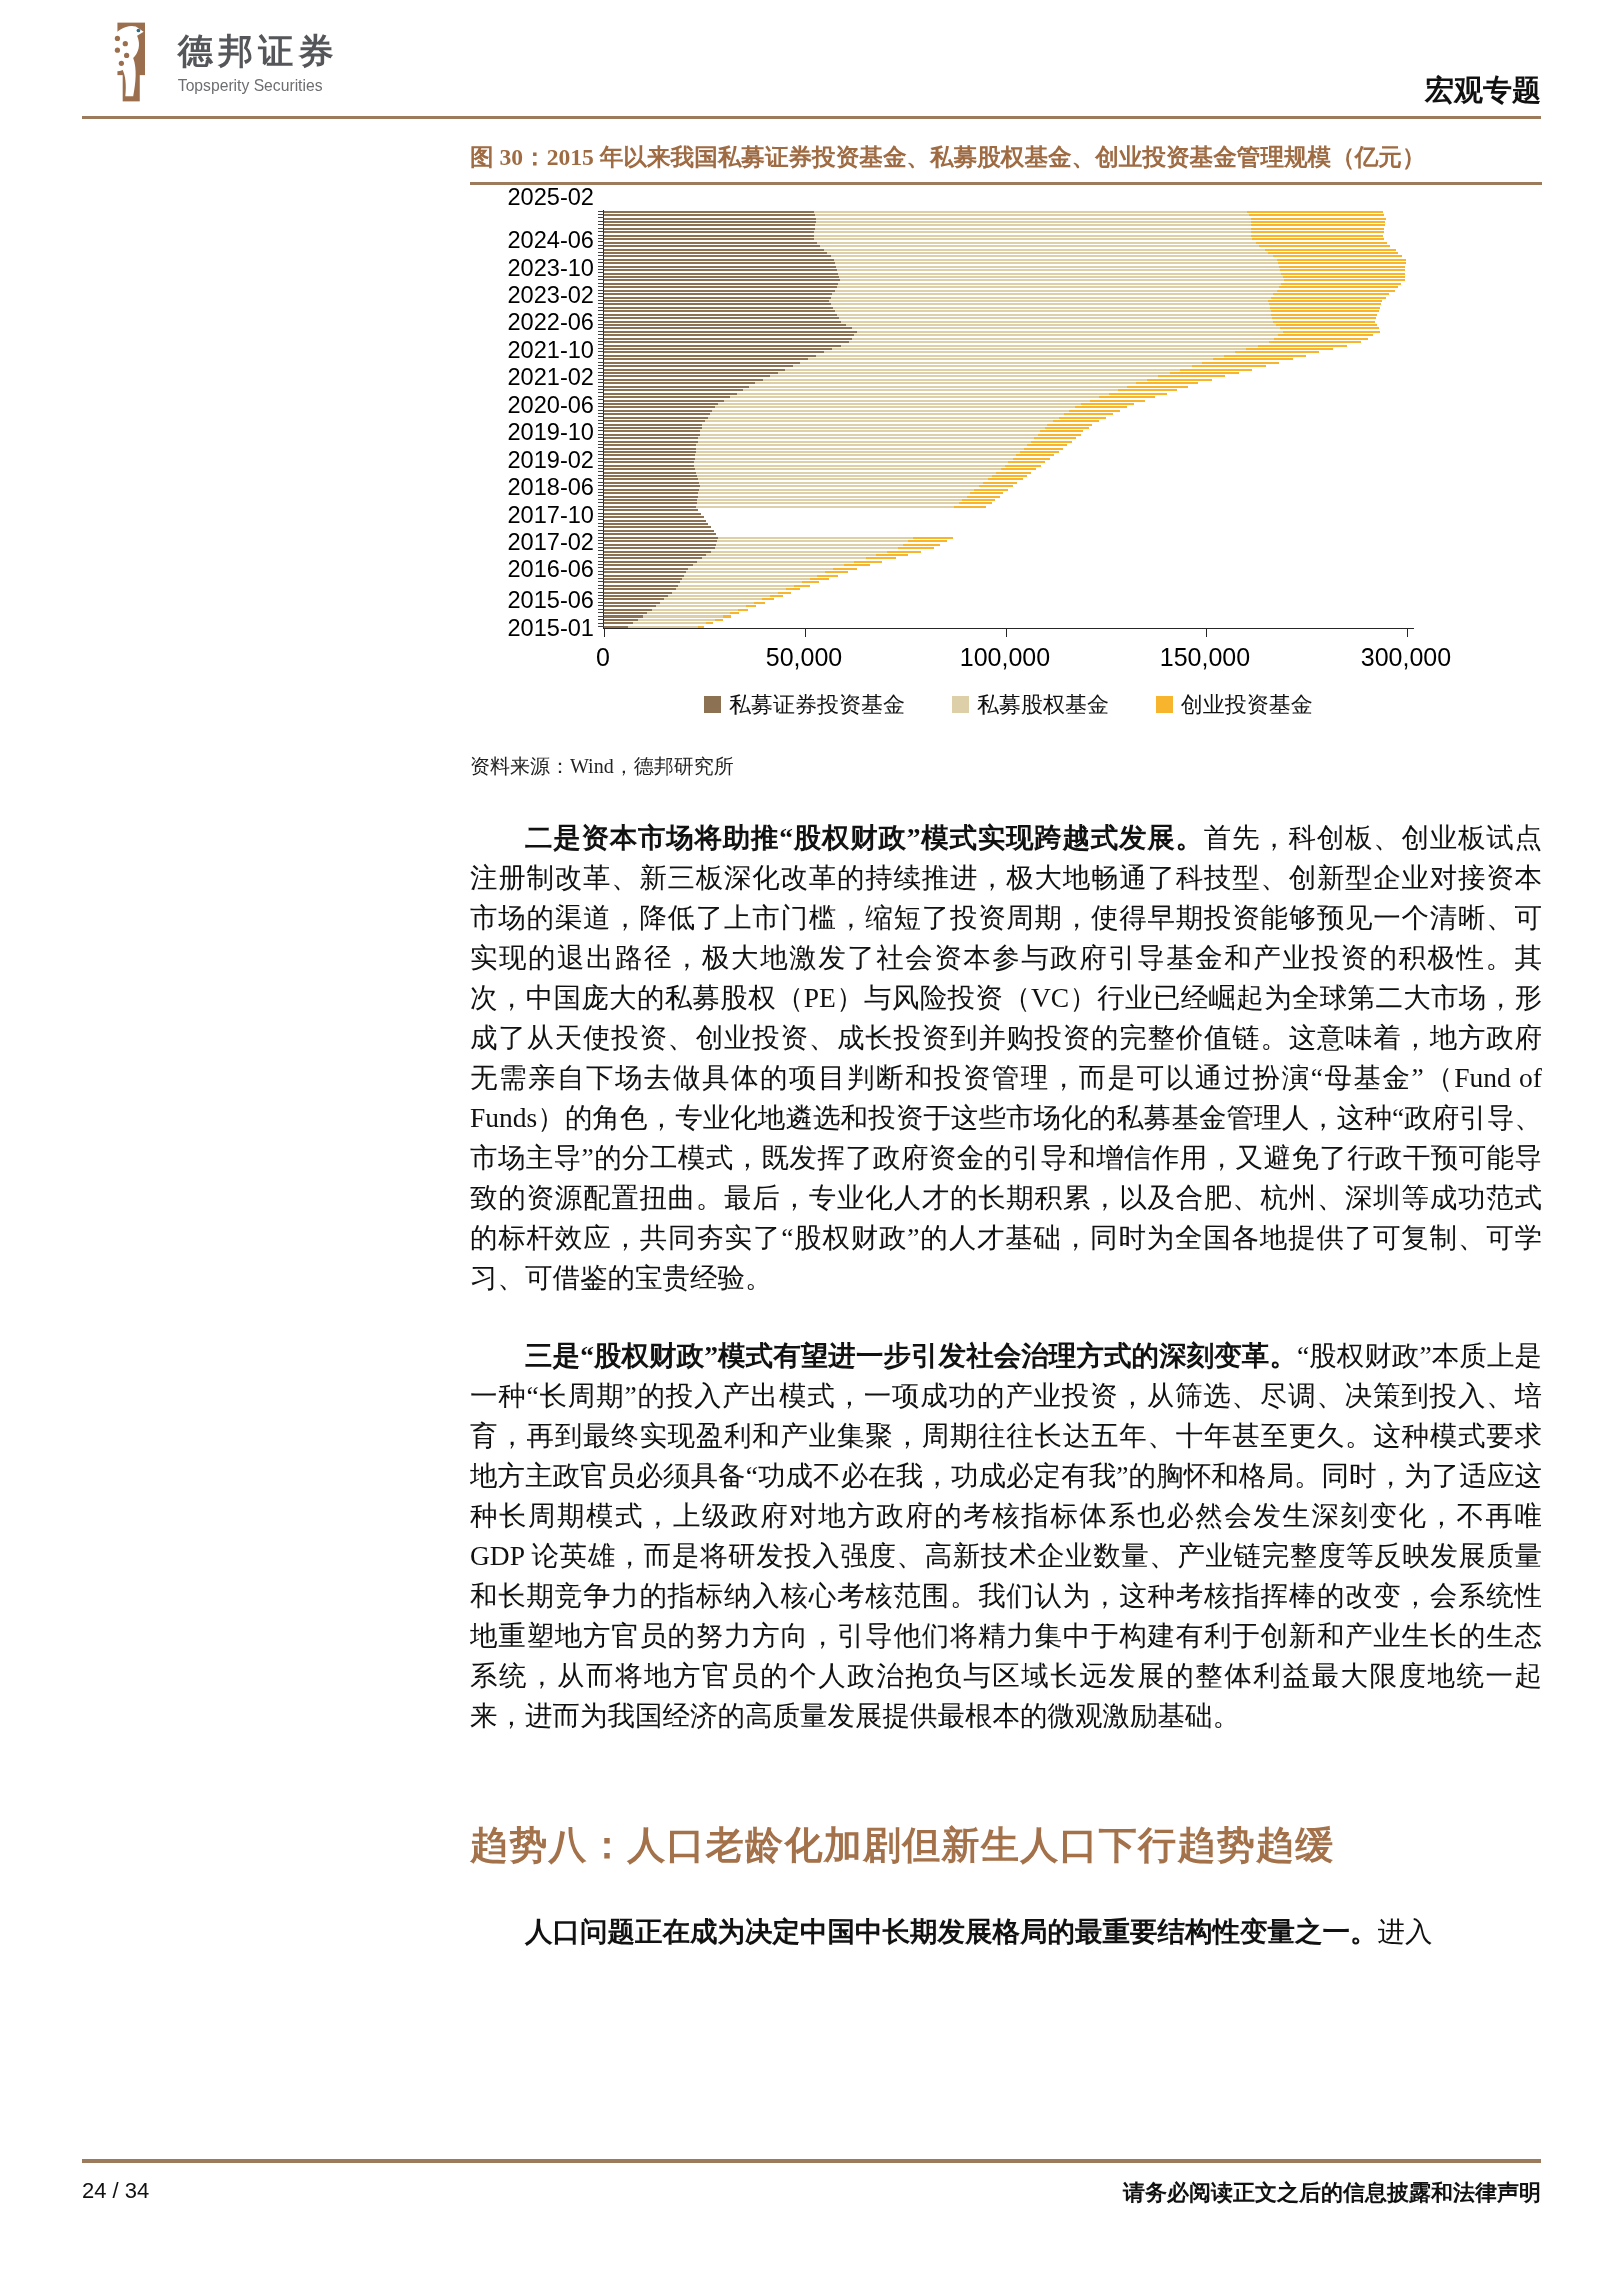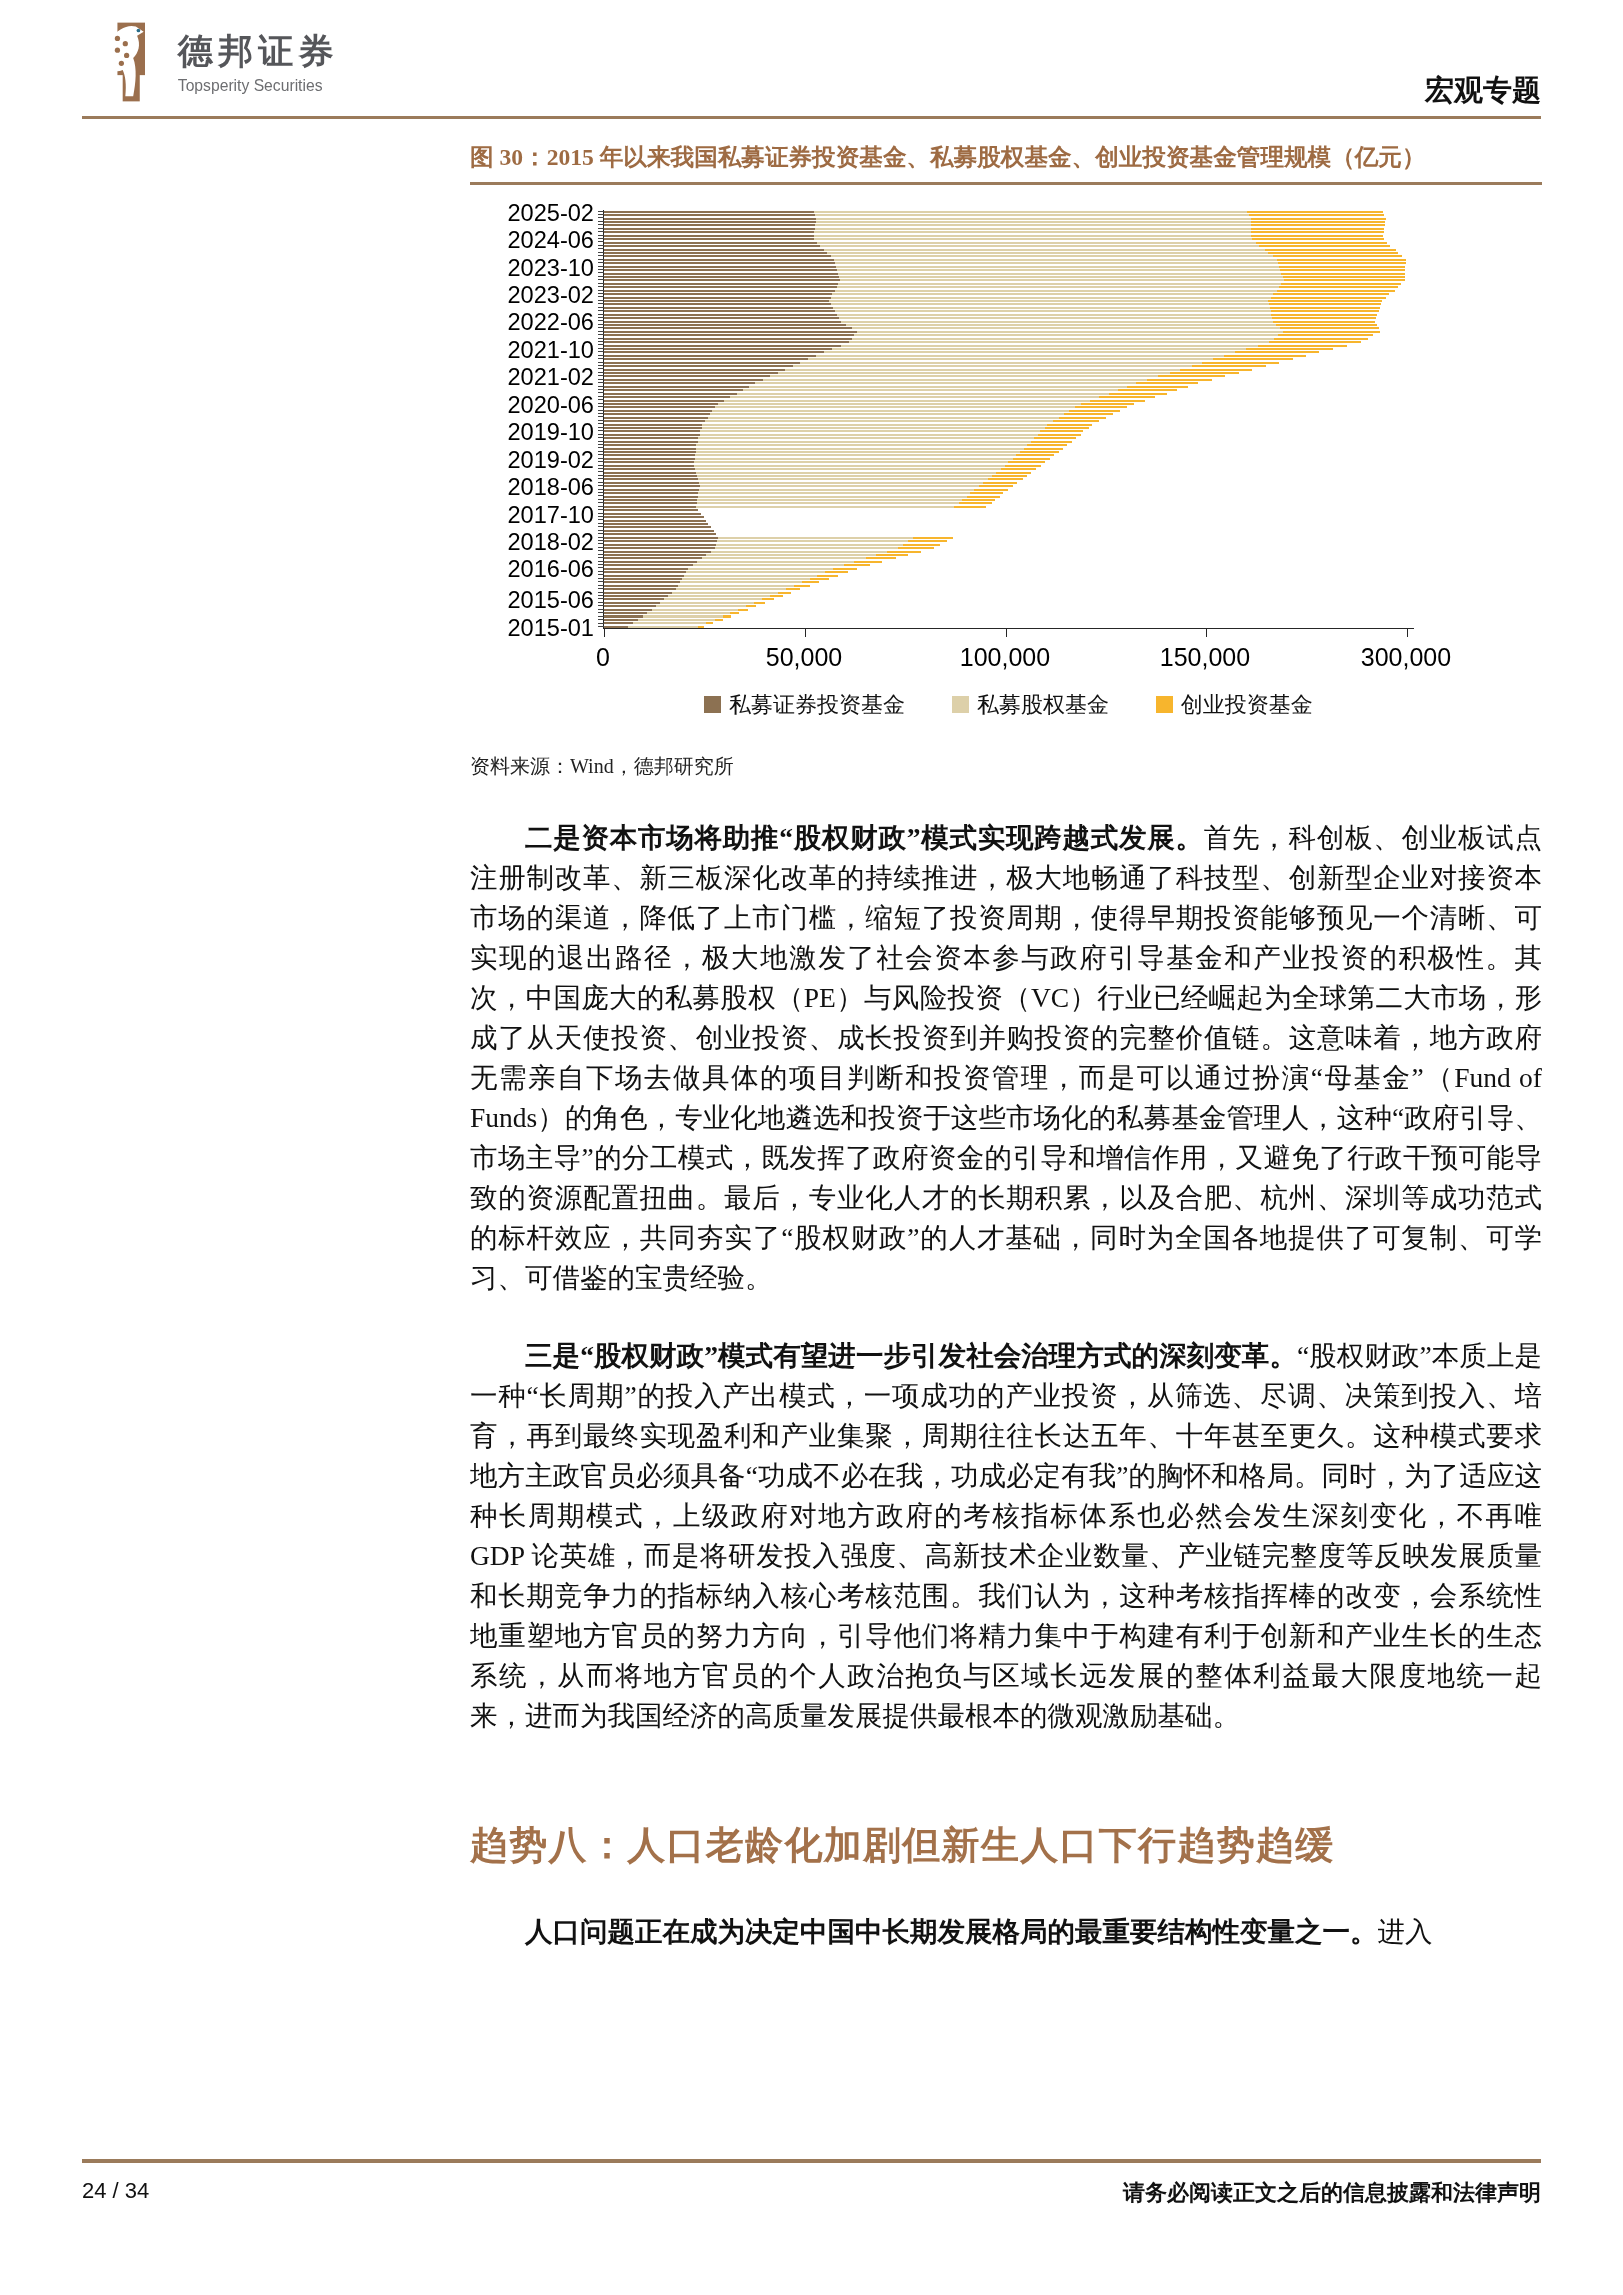--- a/index.html
+++ b/index.html
@@ -81,33 +81,33 @@
   </div>
   <div class="rule top"></div>
 
   <div class="content">
 
     <div class="fig-title">图 30：2015 年以来我国私募证券投资基金、私募股权基金、创业投资基金管理规模（亿元）</div>
     <div class="title-rule"></div>
 
     <div class="chart">
       <div class="ylabels" id="ylabels">
-          <div class="ylabel" style="bottom: 416px;">2025-02</div>
+          <div class="ylabel" style="bottom: 432px;">2025-02</div>
           <div class="ylabel" style="bottom: 389px;">2024-06</div>
           <div class="ylabel" style="bottom: 361px;">2023-10</div>
           <div class="ylabel" style="bottom: 334px;">2023-02</div>
           <div class="ylabel" style="bottom: 307px;">2022-06</div>
           <div class="ylabel" style="bottom: 279px;">2021-10</div>
           <div class="ylabel" style="bottom: 252px;">2021-02</div>
           <div class="ylabel" style="bottom: 224px;">2020-06</div>
           <div class="ylabel" style="bottom: 197px;">2019-10</div>
           <div class="ylabel" style="bottom: 169px;">2019-02</div>
           <div class="ylabel" style="bottom: 142px;">2018-06</div>
           <div class="ylabel" style="bottom: 114px;">2017-10</div>
-          <div class="ylabel" style="bottom: 87px;">2018-02</div>
+          <div class="ylabel" style="bottom: 87px;">2017-02</div>
           <div class="ylabel" style="bottom: 60px;">2016-06</div>
           <div class="ylabel" style="bottom: 29px;">2015-06</div>
           <div class="ylabel" style="bottom: 1.2px;">2015-01</div>
         </div>
       <div class="plot" id="plot">
           <div class="bar" style="bottom: 0px; height: 2.3px;">
             <span style="width: 24px; background: rgb(140, 113, 82);"></span>
             <span style="width: 70px; background: rgb(221, 208, 169);"></span>
             <span style="width: 6px; background: rgb(247, 181, 45);"></span>
           </div>

